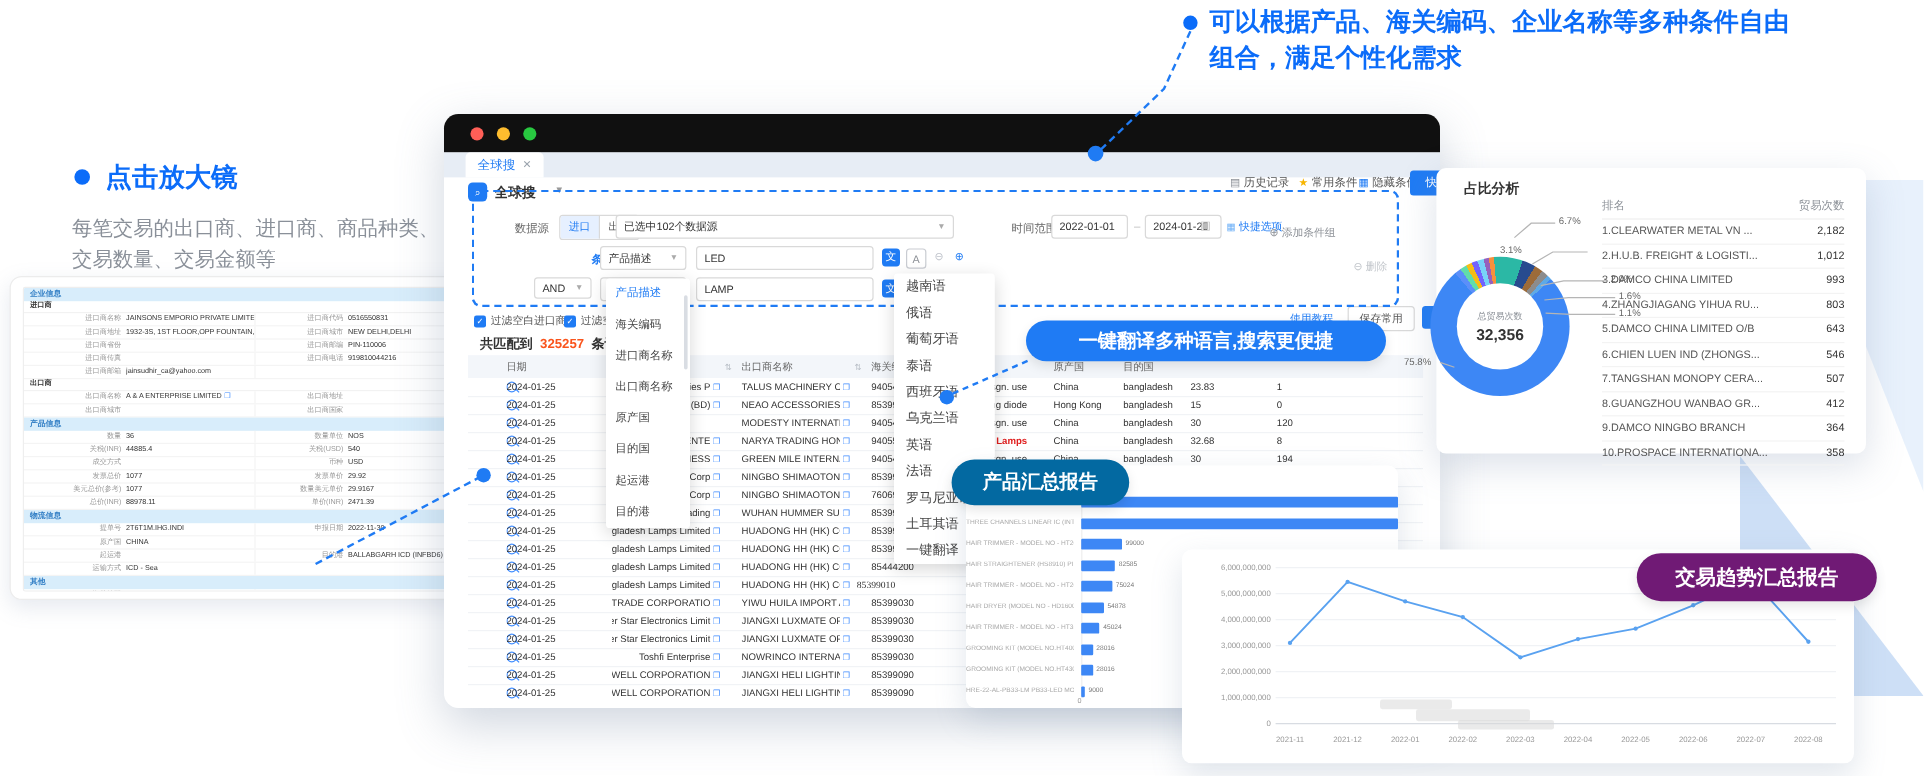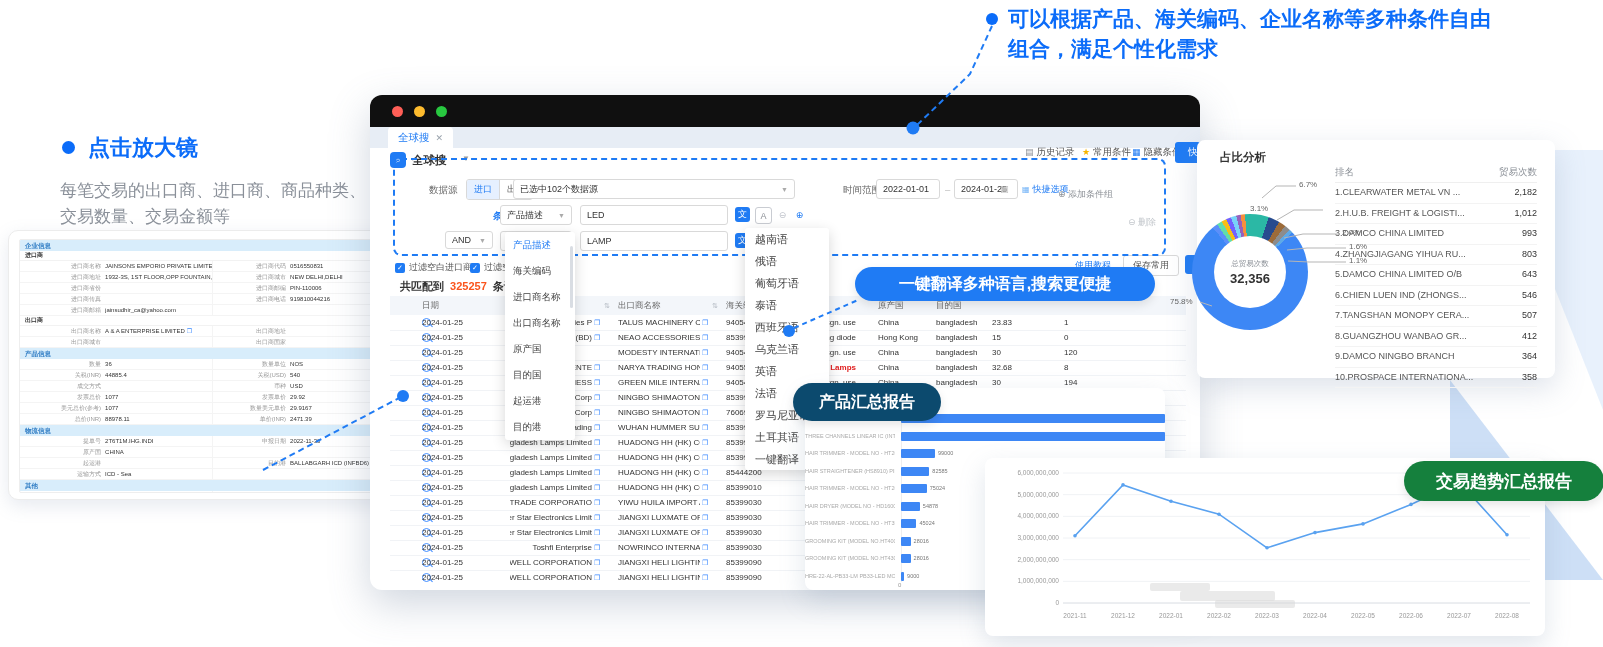--- a/index.html
+++ b/index.html
@@ -112,23 +112,23 @@
   .bval{position:absolute;top:5px;font-size:5.5px;color:#777;white-space:nowrap;}
   #bar-axis{position:absolute;left:96px;top:22px;width:1px;height:172px;background:#eee;}
   #bar-zero{position:absolute;left:93px;top:194px;font-size:6px;color:#999;}
   
   #trend-panel{position:absolute;left:985px;top:458px;width:560px;height:178px;background:#fff;border-radius:8px;
     box-shadow:0 10px 26px rgba(120,140,170,.22);z-index:14;}
   
   .pill{position:absolute;z-index:20;display:flex;align-items:center;justify-content:center;color:#fff;font-weight:800;
     border-radius:999px;box-shadow:0 4px 10px rgba(0,0,0,.10);white-space:nowrap;}
   #badge-translate{left:855px;top:267px;width:300px;height:34px;background:#1f7bf4;font-size:16px;}
-  #badge-product{left:793px;top:383px;width:148px;height:38px;background:#0c4a6e;font-size:16px;}
+  #badge-product{left:793px;top:383px;width:148px;height:38px;background:#0369a1;font-size:16px;}
   #badge-importers{left:1291px;top:123px;width:218px;height:40px;background:#77d6c4;font-size:17px;}
-  #badge-trend{left:1404px;top:461px;width:200px;height:40px;background:#15803d;font-size:17px;}
+  #badge-trend{left:1364px;top:461px;width:200px;height:40px;background:#701a75;font-size:17px;}
   #connectors{position:absolute;left:0;top:0;width:1603px;height:647px;z-index:25;pointer-events:none;}
 </style>
 </head>
 <body>
 <div id="canvas">
 
 <div class="tri" style="left:1500px;top:150px;width:0;height:0;border-left:103px solid transparent;border-top:260px solid #dcE9fb;opacity:.65;"></div>
 <div class="tri" style="left:1450px;top:380px;width:0;height:0;border-right:153px solid transparent;border-bottom:200px solid #bcd4f3;opacity:.75;"></div>
 <div class="tri" style="left:962px;top:540px;width:46px;height:46px;background:#d7e6fa;opacity:.8;"></div>
 
@@ -612,21 +612,21 @@
           </div>
           <div class="td" style="left: 32px; width: 86px;">2024-01-25</div>
           <div class="td" style="left: 120px; width: 82px; justify-content: flex-end;">Bangladesh Lamps Limited</div>
           <div class="td" style="left: 204px; width: 10px;">
             <span class="copy">❐</span>
           </div>
           <div class="td" style="left: 228px; width: 82px;">HUADONG HH (HK) CO LTD. U</div>
           <div class="td" style="left: 312px; width: 10px;">
             <span class="copy">❐</span>
           </div>
-          <div class="td" style="left: 336px; width: 50px;">85399010</div>
+          <div class="td" style="left: 324px; width: 50px; font-family: Liberation Serif, serif;">85399010</div>
           <div class="td" style="left: 388px; width: 96px; justify-content: flex-end; padding-right: 18px; box-sizing: border-box;"></div>
           <div class="td" style="left: 488px; width: 56px;"></div>
           <div class="td" style="left: 546px; width: 54px;"></div>
           <div class="td" style="left: 602px; width: 68px;"></div>
           <div class="td" style="left: 674px; width: 64px;"></div>
         </div>
         <div class="trow" style="top: 180px;">
           <div class="td" style="left: 32px; width: 20px;">
             <span class="lens"></span>
           </div>

